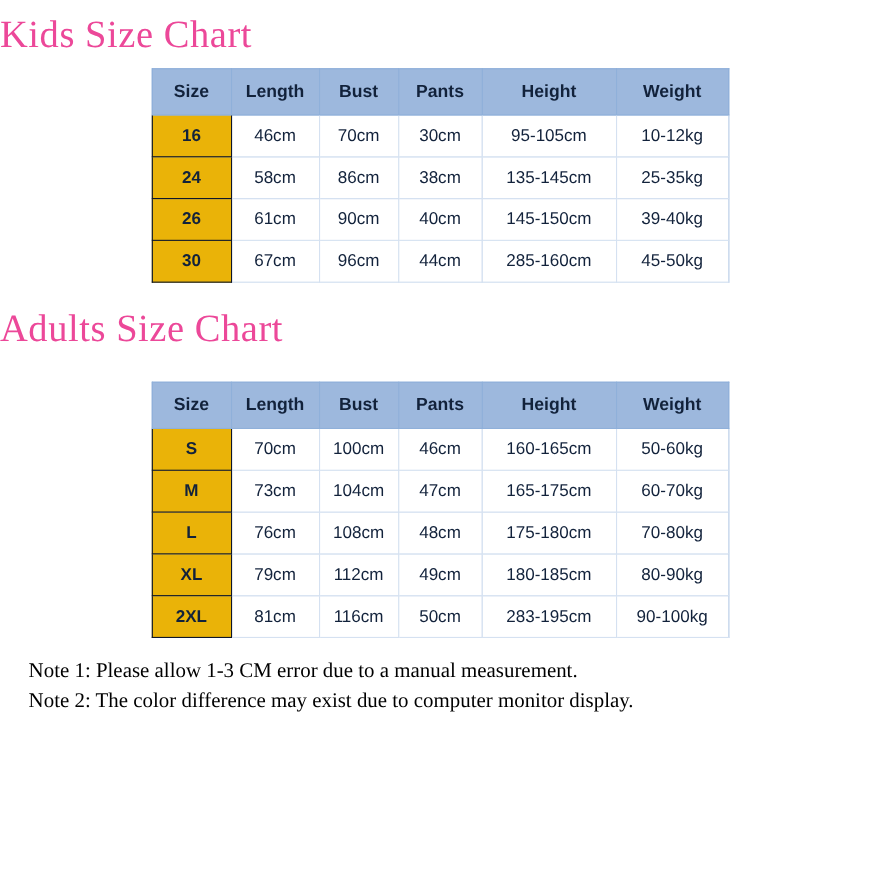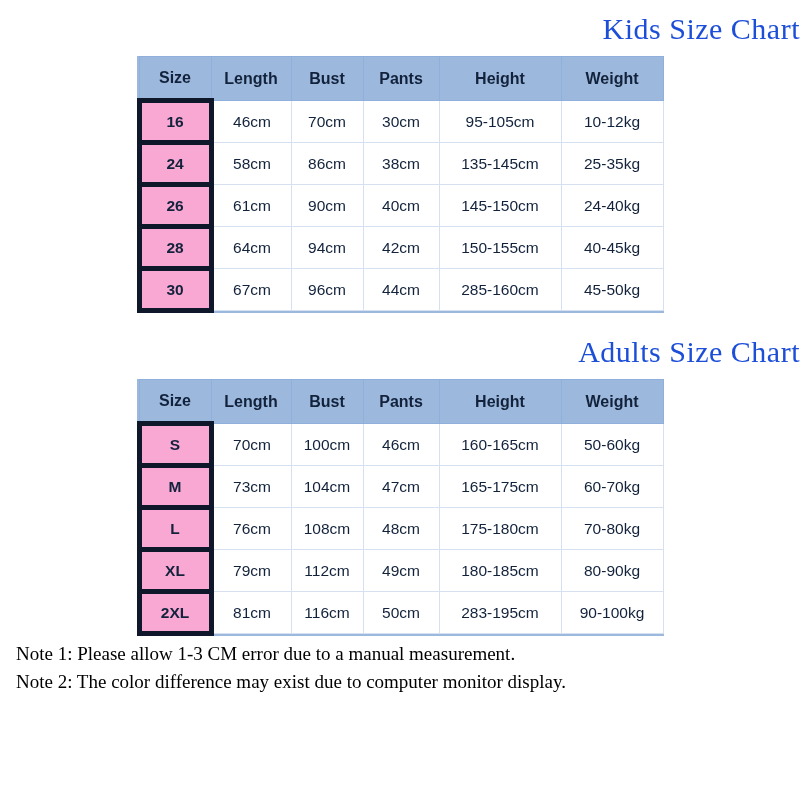--- a/index.html
+++ b/index.html
@@ -14,29 +14,29 @@
     color: #000000;
     overflow: hidden;
   }
   .page {
     width: 800px;
     height: 800px;
     position: relative;
     box-sizing: border-box;
   }
   .chart-title {
-    text-align: right;
-    font-size: 30px;
+    text-align: left;
+    font-size: 35px;
     font-weight: 400;
     font-family: "Liberation Serif", serif;
-    color: #1d4ed8;
+    color: #ec4899;
     letter-spacing: 0.5px;
   }
   #kids-title { margin-top: 12px; margin-bottom: 10px; }
-  #adults-title { margin-top: 22px; margin-bottom: 10px; }
+  #adults-title { margin-top: 22px; margin-bottom: 28px; }
 
   .table-wrap {
     display: flex;
     justify-content: center;
   }
   table.size-table {
     border-collapse: collapse;
     background: #9db8dd;
     table-layout: fixed;
   }
@@ -52,40 +52,40 @@
     font-family: "Liberation Sans", sans-serif;
   }
   table.size-table thead th {
     background: #9db8dd;
     font-weight: bold;
     font-size: 16px;
     height: 41px;
     border: 1px solid #8fb0da;
   }
   table.size-table tbody th.size-cell {
-    background: #f9a8d4;
+    background: #eab308;
     font-weight: bold;
-    border: 5px solid #0f172a;
+    border: 1px solid #0f172a;
   }
   table.size-table tbody td {
     background: #ffffff;
     border: 1px solid #d5e1f1;
   }
 
   
   .col-size   { width: 72px; }
   .col-length { width: 80px; }
   .col-bust   { width: 72px; }
   .col-pants  { width: 76px; }
   .col-height { width: 122px; }
   .col-weight { width: 102px; }
 
   .notes {
-    margin-top: 4px;
-    padding-left: 16px;
+    margin-top: 16px;
+    padding-left: 26px;
     font-family: "Liberation Serif", serif;
     font-size: 19px;
     color: #000000;
     line-height: 1.45;
   }
   .note-line { white-space: nowrap; }
 </style>
 </head>
 <body>
 
@@ -129,29 +129,21 @@
           <td>38cm</td>
           <td>135-145cm</td>
           <td>25-35kg</td>
         </tr>
         <tr>
           <th class="size-cell">26</th>
           <td>61cm</td>
           <td>90cm</td>
           <td>40cm</td>
           <td>145-150cm</td>
-          <td>24-40kg</td>
-        </tr>
-        <tr>
-          <th class="size-cell">28</th>
-          <td>64cm</td>
-          <td>94cm</td>
-          <td>42cm</td>
-          <td>150-155cm</td>
-          <td>40-45kg</td>
+          <td>39-40kg</td>
         </tr>
         <tr>
           <th class="size-cell">30</th>
           <td>67cm</td>
           <td>96cm</td>
           <td>44cm</td>
           <td>285-160cm</td>
           <td>45-50kg</td>
         </tr>
       </tbody>

